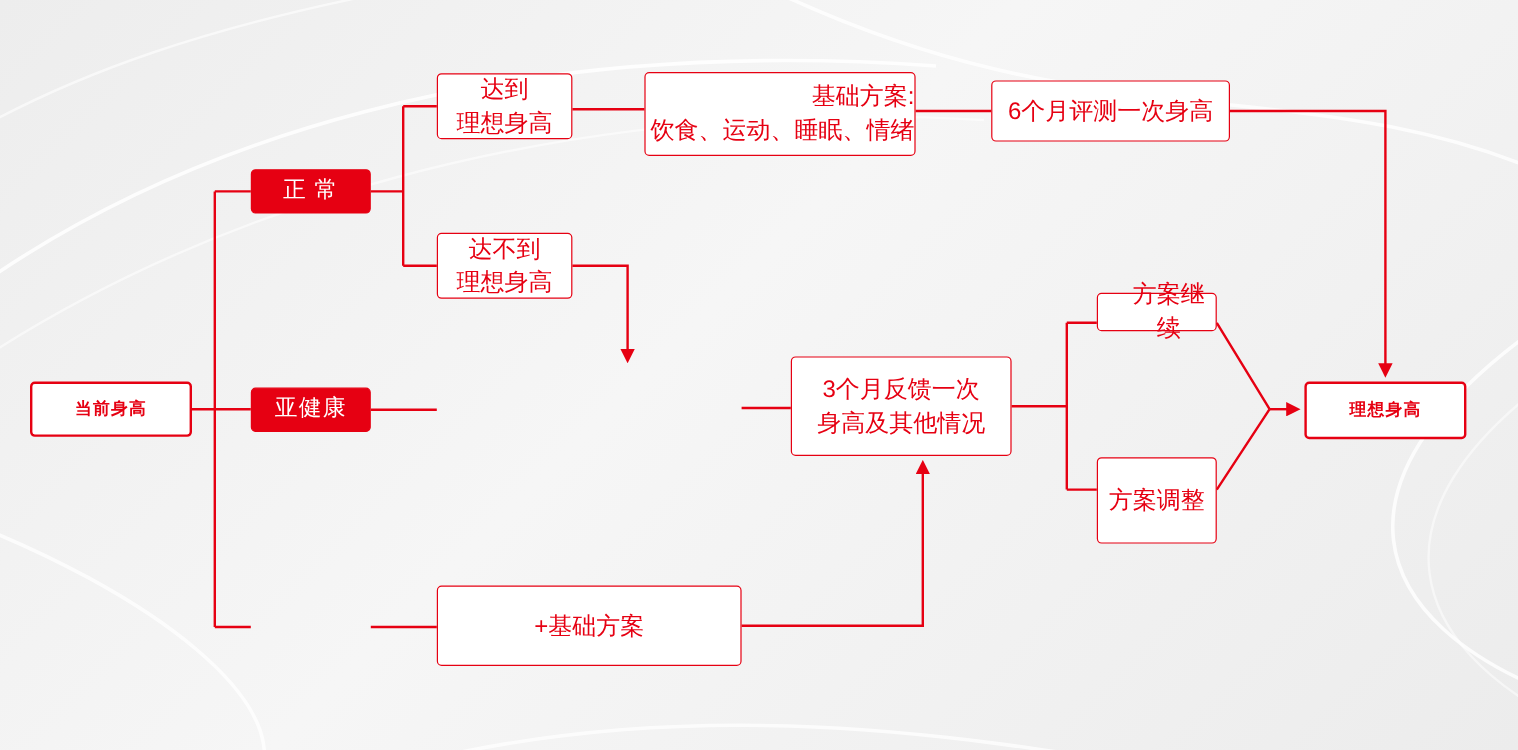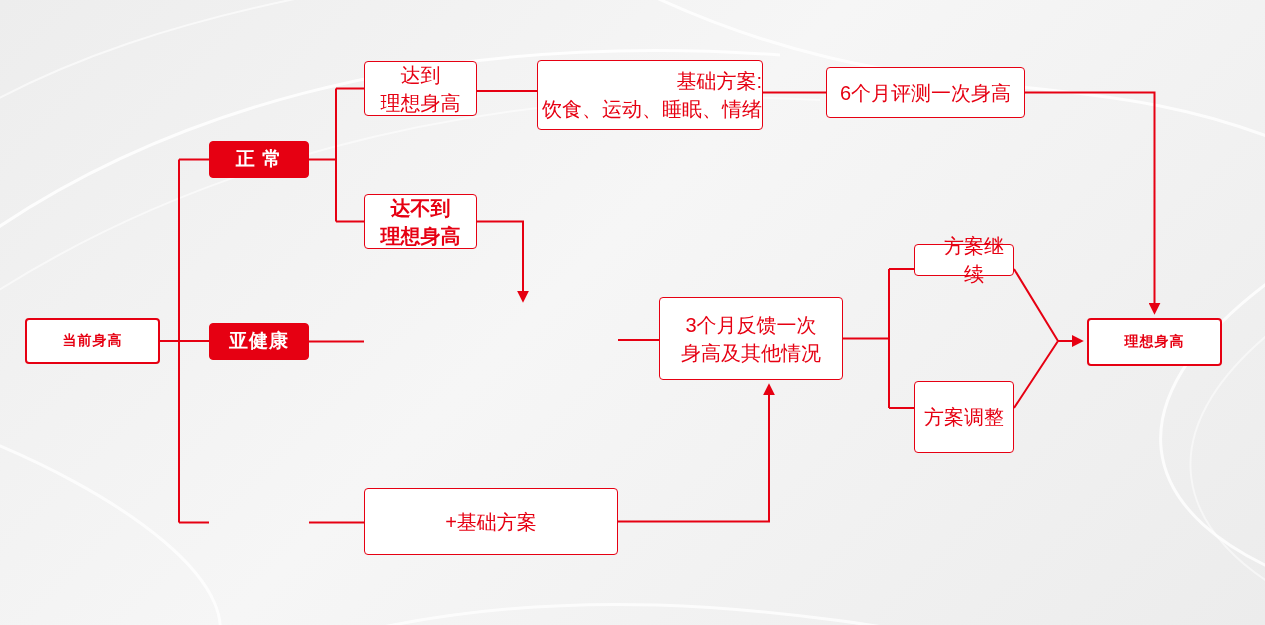--- a/index.html
+++ b/index.html
@@ -33,42 +33,42 @@
     justify-content: center;
     text-align: center;
     font-size: 20px;
     line-height: 1.4;
     z-index: 2;
   }
   .node.solid {
     background: #e60012;
     border-color: #e60012;
     color: #ffffff;
-    font-weight: bold;
+    font-weight: normal;
     font-size: 19px;
     letter-spacing: 1px;
   }
   .node.terminal {
     border-width: 2px;
     font-weight: bold;
     font-size: 14px;
     letter-spacing: 1px;
   }
   .node.left-align {
     align-items: flex-end;
     text-align: left;
     padding-left: 3px;
   }
   
   #n-current   { left: 25px;   top: 318px; width: 135px; height: 46px; }
   #n-normal    { left: 209px;  top: 141px; width: 100px; height: 37px; }
   #n-subhealth { left: 209px;  top: 323px; width: 100px; height: 37px; }
   #n-patho     { left: 209px;  top: 504px; width: 100px; height: 37px; }
   #n-reach     { left: 364px;  top: 61px;  width: 113px; height: 55px; }
-  #n-notreach  { left: 364px;  top: 194px; width: 113px; height: 55px; font-weight: bold; }
+  #n-notreach  { left: 364px;  top: 194px; width: 113px; height: 55px; }
   #n-basic     { left: 537px;  top: 60px;  width: 226px; height: 70px; }
   #n-six       { left: 826px;  top: 67px;  width: 199px; height: 51px; }
   #n-nutrient  { left: 364px;  top: 306px; width: 254px; height: 68px; }
   #n-feedback  { left: 659px;  top: 297px; width: 184px; height: 83px; }
   #n-continue  { left: 914px;  top: 244px; width: 100px; height: 32px; padding-left: 20px; }
   #n-adjust    { left: 914px;  top: 381px; width: 100px; height: 72px; }
   #n-hospital  { left: 364px;  top: 488px; width: 254px; height: 67px; }
   #n-ideal     { left: 1087px; top: 318px; width: 135px; height: 48px; }
 </style>
 </head>

